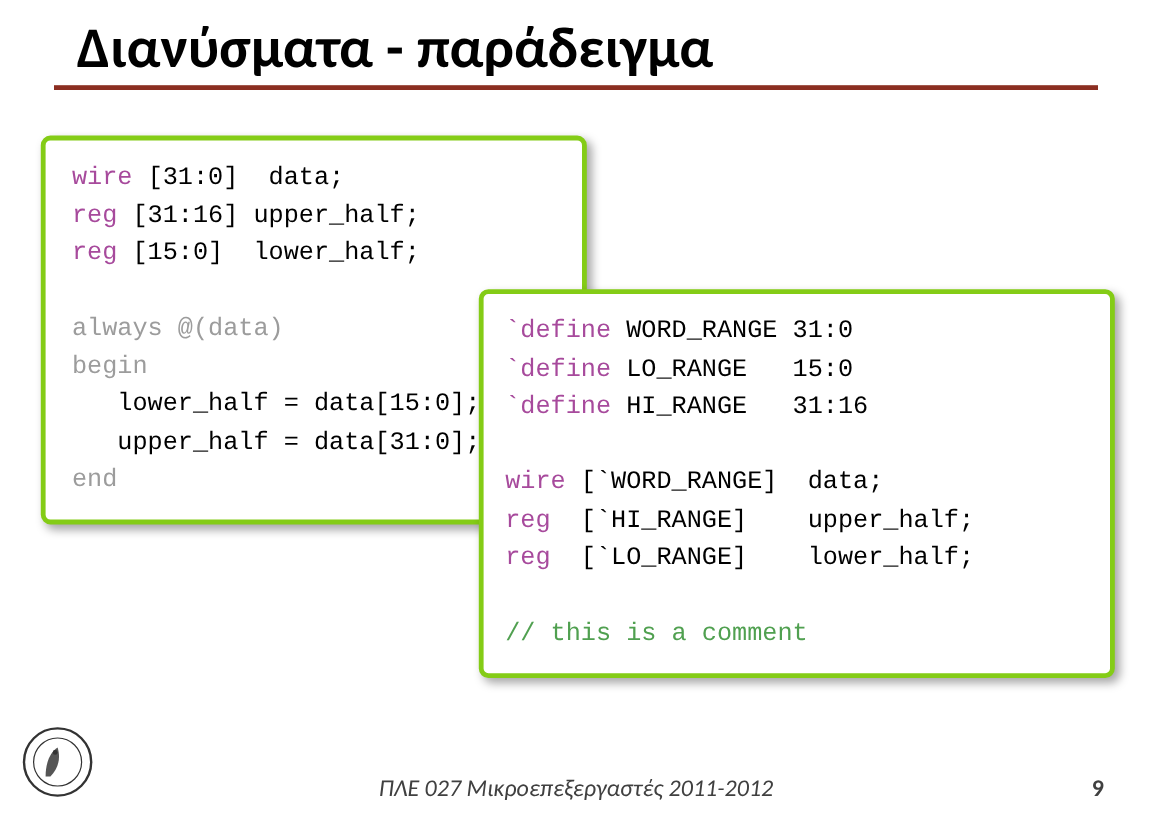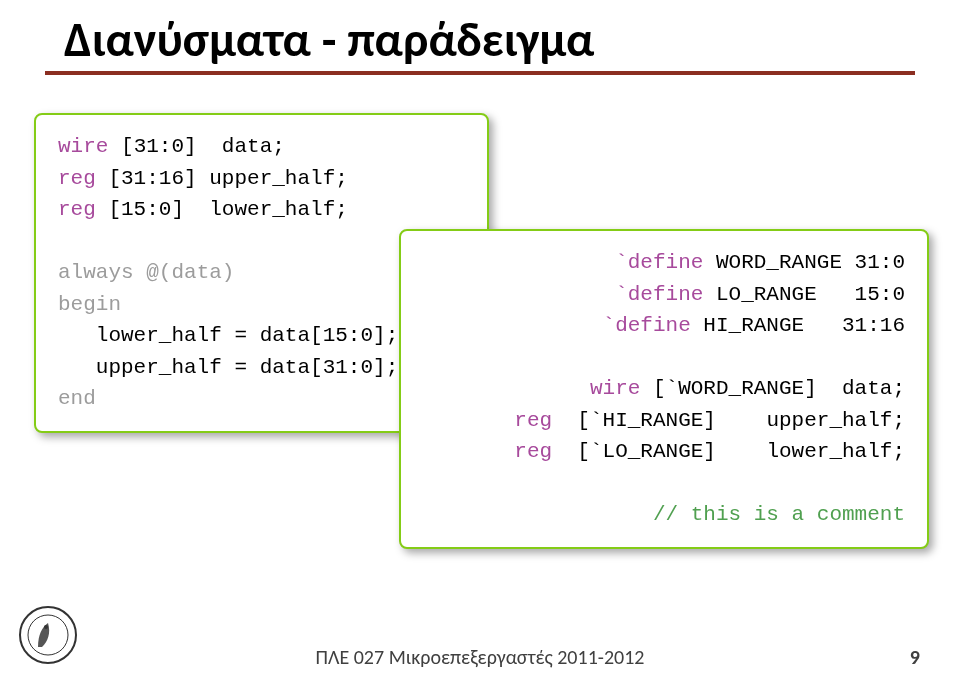--- a/index.html
+++ b/index.html
@@ -30,45 +30,46 @@
     width: 870px;
   }
   .content {
     position: relative;
     width: 100%;
     height: 520px;
   }
   .codebox1, .codebox2 {
     position: absolute;
     background: #fff;
-    border: 2px solid #84cc16;
+    border: 4px solid #84cc16;
     border-radius: 8px;
     box-shadow: 4px 4px 8px rgba(0,0,0,0.35);
     font-family: "Courier New", monospace;
     font-size: 21px;
     line-height: 1.5;
     white-space: pre;
     padding: 16px 22px;
     color: #000;
   }
   .codebox1 { left: 34px;  top: 38px;  width: 455px; }
-  .codebox2 { left: 399px; top: 154px; width: 530px; padding-left: 18px; text-align: right; }
+  .codebox2 { left: 399px; top: 166px; width: 530px; padding-left: 18px; }
   .kw    { color: #a74a9c; }  
   .ghost { color: #9c9c9c; }  
   .cmt   { color: #50a050; }  
   .footer {
     position: absolute;
     bottom: 16px;
     left: 0;
     width: 100%;
   }
   .footer-text {
     text-align: center;
     font-size: 20px;
     color: #404040;
+    font-style: italic;
   }
   .page-num {
     position: absolute;
     right: 40px;
     bottom: 0;
     font-size: 20px;
     font-weight: 700;
     color: #404040;
   }
   .logo {

